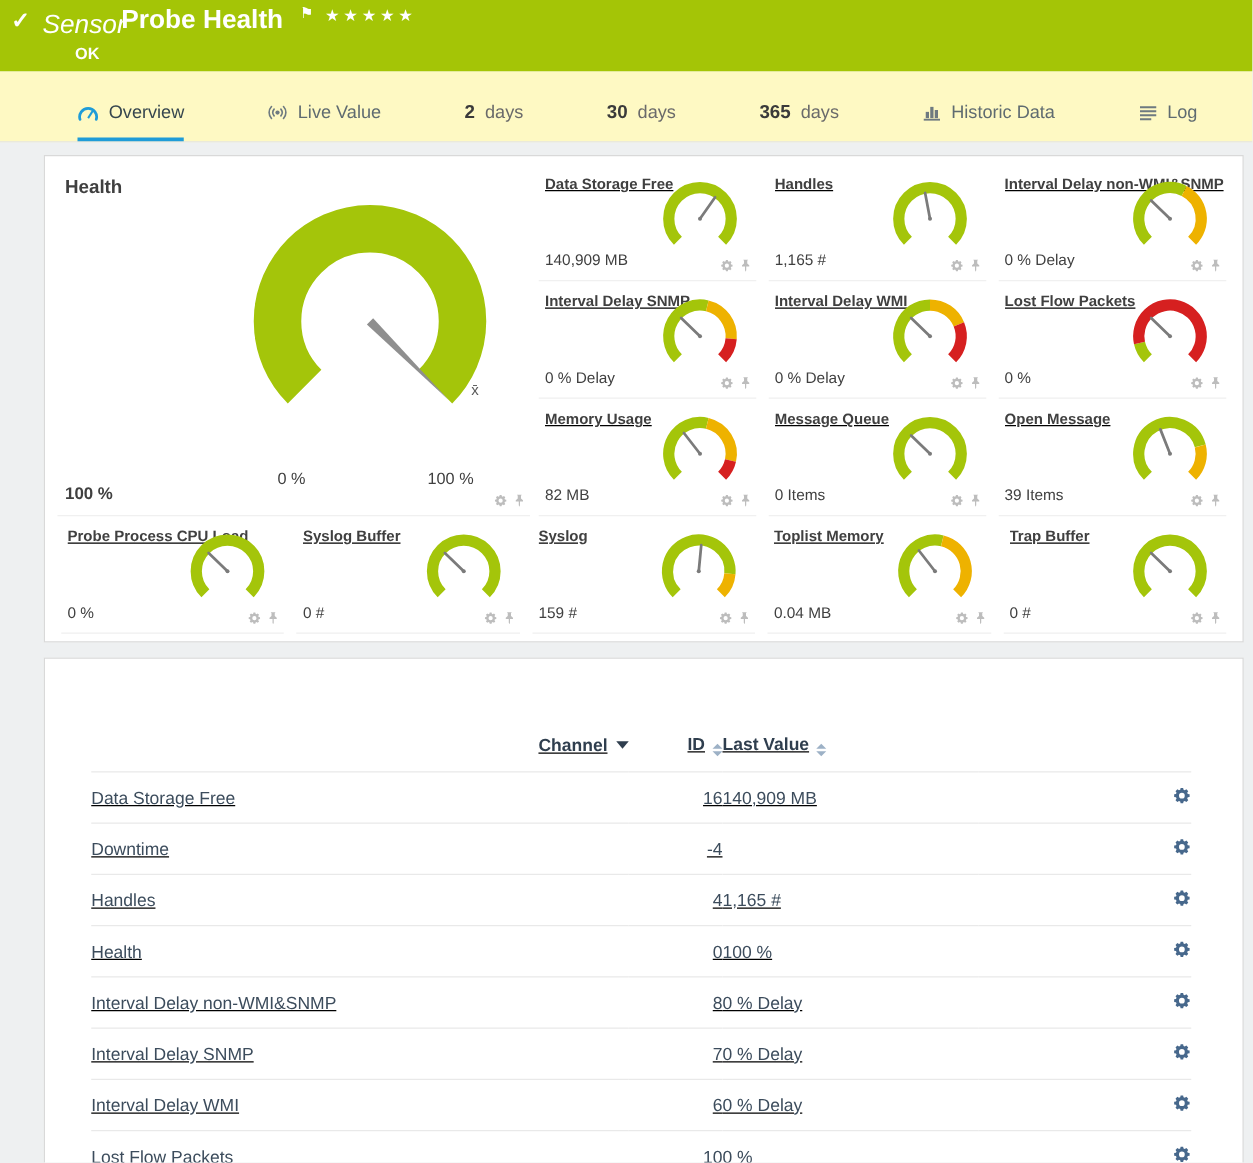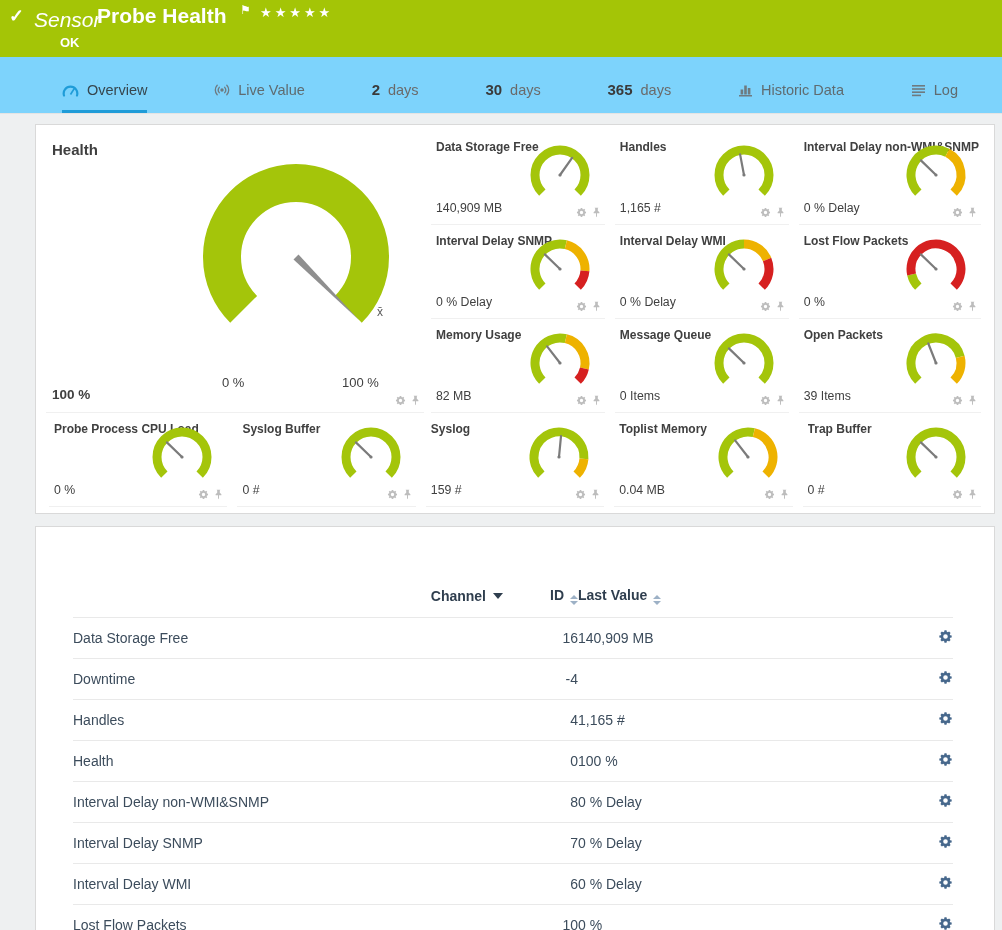--- a/index.html
+++ b/index.html
@@ -9,31 +9,31 @@
   
   .topbar{position:relative;height:57px;background:#a4c506;color:#fff;}
   .check{position:absolute;left:9px;top:5px;font-size:18px;font-weight:bold;}
   .stype{position:absolute;left:34px;top:8px;font-size:21px;font-style:italic;}
   .stitle{position:absolute;left:97px;top:4px;font-size:21px;font-weight:bold;}
   .sflag{position:absolute;left:240px;top:3px;font-size:12px;}
   .sstars{position:absolute;left:260px;top:5px;font-size:13px;letter-spacing:3px;cursor:pointer;}
   .sstatus{position:absolute;left:60px;top:35px;font-size:13px;font-weight:bold;}
 
   
-  .tabswrap{background:#7dd3fc;padding:24px 44px 0 62px;border-bottom:1px solid #e4e4e4;}
+  .tabswrap{background:#fef9c3;padding:24px 44px 0 62px;border-bottom:1px solid #e4e4e4;}
   .tabs{display:flex;justify-content:space-between;align-items:flex-end;}
   .tab{display:flex;gap:8px;align-items:center;color:#5f6b70;font-size:14.5px;padding-bottom:12px;border-bottom:3px solid transparent;cursor:pointer;white-space:nowrap;}
   .tab.active{border-bottom-color:#1f9cd8;color:#36464e;}
   .tab.active .ticon{color:#1f9cd8;}
   .ticon{color:#6e7a80;display:inline-flex;}
   .tab .num{font-weight:bold;color:#3a3a3a;font-size:15px;}
   .tab .unit{color:#6a6a6a;}
 
   
-  .content{padding:10px 0 0 35px;background:#eef0f1;height:700px;}
+  .content{padding:10px 0 0 35px;background:#eef0f1;height:700px;text-decoration:underline;}
   .card{background:#fff;border:1px solid #d9d9d9;width:960px;}
   .gauge-card{padding:6px 8px;}
   .gtop{display:flex;}
 
   .health{width:378px;height:282px;position:relative;border-bottom:1px solid #f0f0f0;margin:0 2px;}
   .health-title{position:absolute;top:10px;left:6px;font-size:15px;font-weight:bold;color:#404040;}
   .health-svg{position:absolute;top:26px;left:138px;}
   .health-value{position:absolute;bottom:10px;left:6px;font-weight:bold;font-size:13.5px;color:#404040;}
   .scale-min{position:absolute;bottom:22px;left:176px;font-size:13px;color:#404040;}
   .scale-max{position:absolute;bottom:22px;left:296px;font-size:13px;color:#404040;}
@@ -337,21 +337,21 @@
                 </svg>
               </span>
       <span class="icon">
                 <svg viewBox="0 0 16 16" fill="currentColor">
                   <path d="M5.2 1.2h5.6l-.9 1.1v3.2l2.3 2.2v1.4H8.7v4.2L8 15l-.7-1.7V9.1H3.8V7.7l2.3-2.2V2.3z"></path>
                 </svg>
               </span>
     </div>
   </div>
           <div class="mini-cell">
-    <div class="mini-title">Open Packets</div>
+    <div class="mini-title">Open Message</div>
     <div class="mini-gauge-holder"><svg width="64" height="60" viewBox="0 0 64 60">
                 <path d="M 14.32 48.68 A 25 25 0 1 1 56.21 24.78" stroke="#a4c50a" stroke-width="9" fill="none"></path>
                 <path d="M 56.21 24.78 A 25 25 0 0 1 49.68 48.68" stroke="#eeb200" stroke-width="9" fill="none"></path>
                 <line x1="32" y1="31" x2="24.3" y2="11.5" stroke="#7b7b7b" stroke-width="2.2" stroke-linecap="round"></line>
                 <circle cx="32" cy="31" r="1.6" fill="#7b7b7b"></circle>
               </svg></div>
     <div class="mini-value">39 Items</div>
     <div class="mini-icons">
       <span class="icon">
                 <svg viewBox="0 0 17 17" fill="currentColor">

